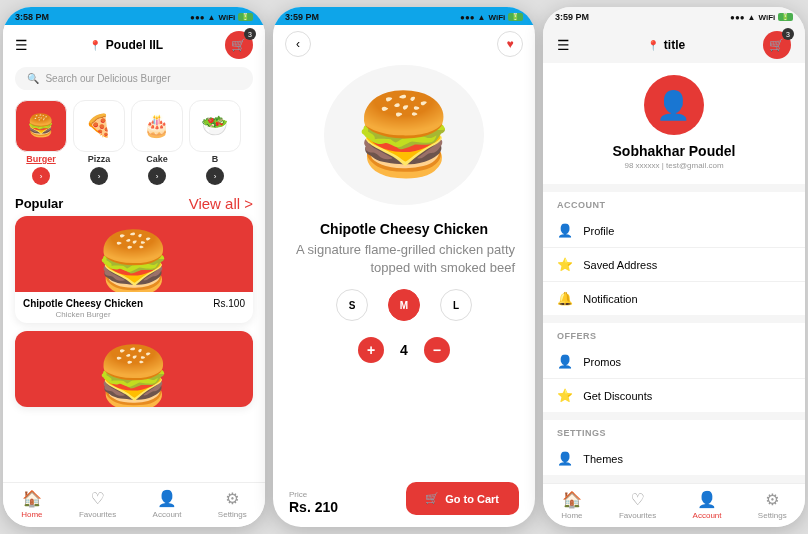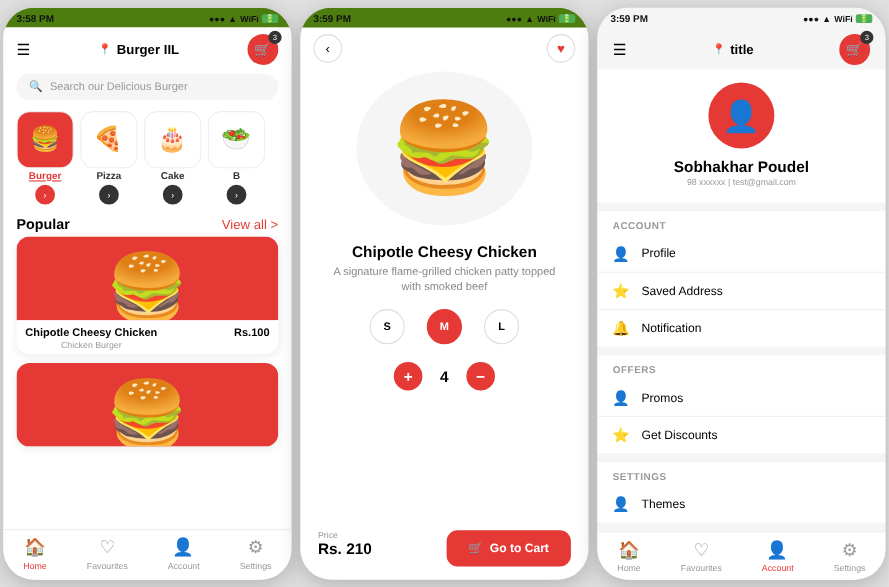--- a/index.html
+++ b/index.html
@@ -28,21 +28,21 @@
       display: flex;
       flex-direction: column;
       position: relative;
     }
     
     .status-bar {
       display: flex;
       justify-content: space-between;
       align-items: center;
       padding: 4px 12px 2px;
-      background: #4d7c0f;
+      background: #0ea5e9;
       font-size: 9px;
       font-weight: 600;
       color: #111;
       min-height: 18px;
     }
     .status-icons { display: flex; gap: 3px; align-items: center; font-size: 8px; }
 
     
     .screen1 { background: #fff; }
     .s1-header {
@@ -123,21 +123,21 @@
       margin-top: 3px;
     }
     .category-arrow.active-arrow { background: #fff; }
     .popular-header {
       display: flex;
       justify-content: space-between;
       align-items: center;
       padding: 4px 12px;
     }
     .popular-title { font-size: 13px; font-weight: 700; }
-    .view-all { font-size: 12px; color: #e53935; }
+    .view-all { font-size: 15px; color: #e53935; }
     .food-card {
       margin: 0 12px 8px;
       background: #fff;
       border-radius: 12px;
       box-shadow: 0 2px 8px rgba(0,0,0,0.08);
       overflow: hidden;
     }
     .food-img-area {
       width: 100%;
       height: 76px;
@@ -148,21 +148,21 @@
       overflow: hidden;
     }
     .food-card-info {
       display: flex;
       justify-content: space-between;
       align-items: flex-start;
       padding: 6px 8px 4px;
     }
     .food-name { font-size: 10px; font-weight: 700; }
     .food-sub { font-size: 8px; color: #999; margin-top: 1px; text-align: center; }
-    .food-price { font-size: 10px; font-weight: 700; }
+    .food-price { font-size: 10px; font-weight: 400; }
     .s1-bottom-nav {
       display: flex;
       justify-content: space-around;
       align-items: center;
       padding: 6px 0 8px;
       border-top: 1px solid #eee;
       margin-top: auto;
       background: #fff;
     }
     .nav-item {
@@ -198,21 +198,21 @@
     }
     .s2-product-image {
       width: 160px; height: 140px;
       background: #f5f5f5;
       border-radius: 50%;
       margin: 0 auto 8px;
       display: flex; align-items: center; justify-content: center;
       font-size: 80px;
     }
     .s2-title { font-size: 14px; font-weight: 700; text-align: center; padding: 0 16px; }
-    .s2-desc { font-size: 10px; color: #888; text-align: center; padding: 4px 20px; line-height: 1.4; }
+    .s2-desc { font-size: 13px; color: #888; text-align: right; padding: 4px 20px; line-height: 1.4; }
     .size-selector {
       display: flex;
       justify-content: center;
       gap: 20px;
       padding: 8px 0;
       position: relative;
     }
     .size-circle {
       width: 32px; height: 32px;
       border: 1.5px solid #ddd;
@@ -239,21 +239,21 @@
       display: flex; align-items: center; justify-content: center;
       font-size: 14px; font-weight: 700;
       cursor: pointer; border: none;
     }
     .qty-btn.plus { background: #e53935; color: white; }
     .qty-btn.minus { background: #e53935; color: white; }
     .qty-num { font-size: 14px; font-weight: 700; }
     .s2-footer {
       display: flex;
       justify-content: space-between;
-      align-items: flex-start;
+      align-items: flex-end;
       padding: 10px 16px 12px;
       margin-top: auto;
     }
     .price-label { font-size: 8px; color: #999; }
     .price-val { font-size: 14px; font-weight: 700; }
     .add-to-cart-btn {
       background: #e53935;
       color: white;
       border: none;
       border-radius: 10px;
@@ -344,21 +344,21 @@
         <span>▲</span>
         <span>WiFi</span>
         <span style="background:#4caf50;color:white;padding:0 3px;border-radius:2px;font-size:7px">🔋</span>
       </div>
     </div>
 
     <div class="s1-header">
       <span class="menu-icon">☰</span>
       <div class="s1-location">
         <span class="pin-icon">📍</span>
-        <span>Burger IIL</span>
+        <span>Poudel IIL</span>
       </div>
       <div class="cart-btn">
         🛒
         <div class="cart-badge">3</div>
       </div>
     </div>
 
     <div class="s1-search">
       <span>🔍</span>
       <span>Search our Delicious Burger</span>

